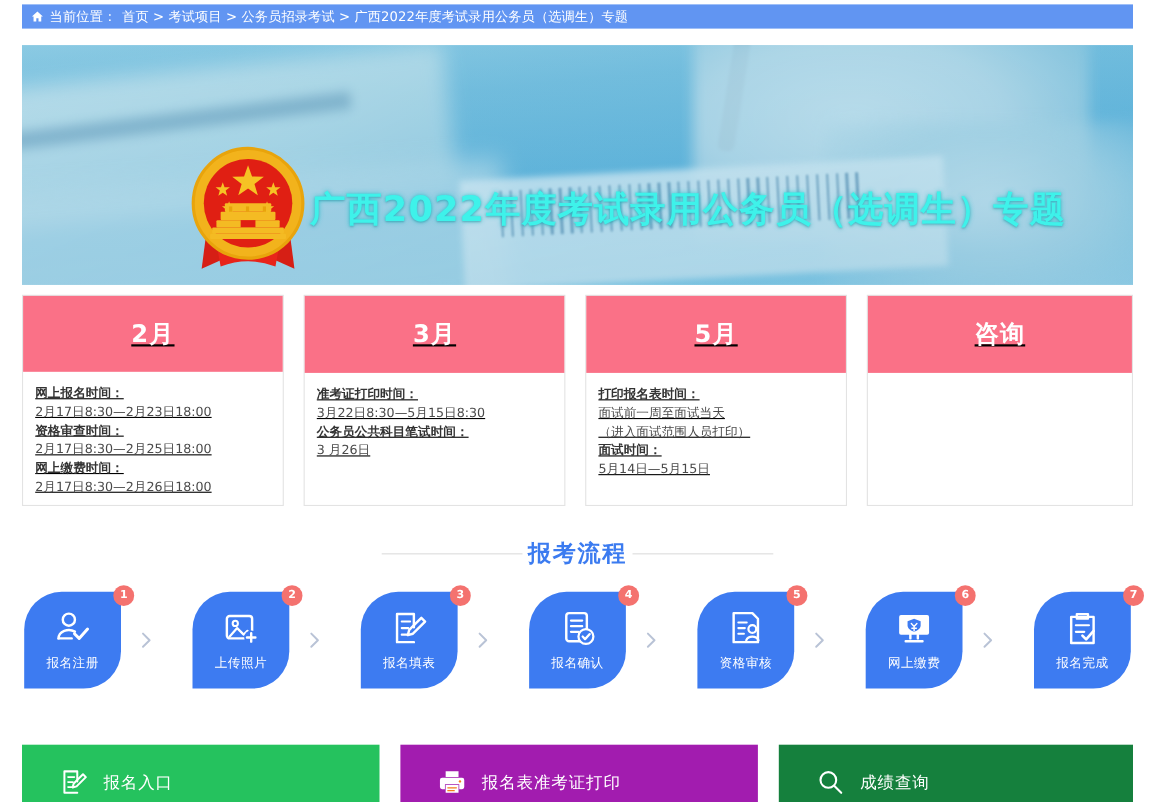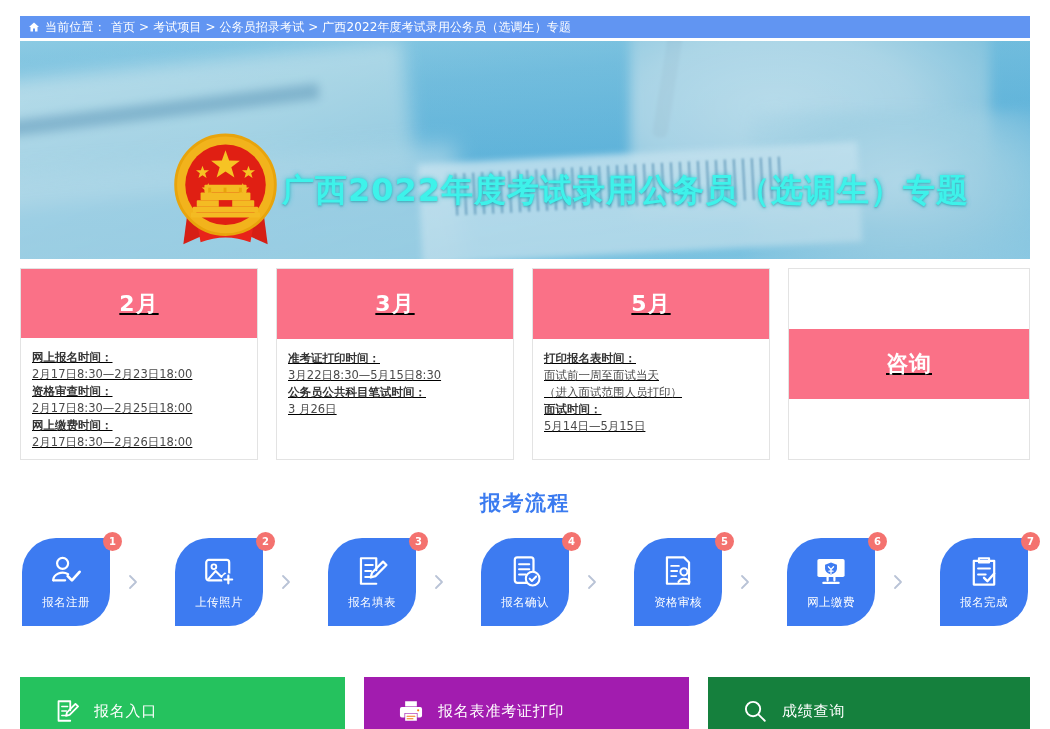--- a/index.html
+++ b/index.html
@@ -7,21 +7,21 @@
     width: 1050px; height: 729px;
     background: #fff;
     font-family: "DejaVu Sans", "Liberation Sans", sans-serif;
     overflow: hidden;
   }
 
   .page { position: relative; width: 1050px; height: 729px; background:#fff; }
 
   
   .crumb-bar {
-    position: absolute; left: 20px; top: 16px; width: 1010px; height: 22px;
+    position: absolute; left: 20px; top: 4px; width: 1010px; height: 22px;
     background: #6195F2;
     display: flex; align-items: center; gap: 5px;
     padding: 0 8px;
     color: #fff; font-size: 12px; white-space: nowrap;
   }
   .home-icon { width: 12px; height: 12px; flex: 0 0 auto; display:block; }
   .crumb-label { letter-spacing: .2px; }
   .crumb-path { letter-spacing: .1px; }
 
   
@@ -96,21 +96,21 @@
     font-size: 22px; font-weight: 700; letter-spacing: 1px;
   }
   .card .body { flex:1; padding: 11px 11px 8px 11px; }
   .card .body p { font-size: 11.5px; line-height: 17px; color: #4a4a4a; white-space: nowrap; }
   .card .body p.b { font-weight: 700; color: #333; }
   .card.consult .body p { white-space: normal; line-height: 17.5px; }
 
   
   .flow-title-wrap {
     position: absolute; left: 20px; top: 485px; width: 1010px; height: 36px;
-    display:flex; align-items:center; justify-content:center; gap:5px;flex-direction:column;
+    display:flex; align-items:center; justify-content:center; gap:5px;
   }
   .flow-title-wrap .rule { width: 128px; height: 1px; background:#dcdcdc; }
   .flow-title { font-size: 21px; font-weight: 700; color:#3b7bf0; letter-spacing:1.5px; }
 
   .steps { position: absolute; left: 22px; top: 538px; width: 1008px; height: 92px; }
   .step { position: absolute; top: 0; width: 88px; height: 88px; }
   .step .tile {
     position:absolute; left:0; top:0; width: 88px; height: 88px;
     background: #3D7BF1;
     border-radius: 34px 0 34px 0;
@@ -232,21 +232,21 @@
       <div class="head">5月</div>
       <div class="body">
         <p class="b">打印报名表时间：</p>
         <p>面试前一周至面试当天</p>
         <p>（进入面试范围人员打印）</p>
         <p class="b">面试时间：</p>
         <p>5月14日—5月15日</p>
       </div>
     </div>
 
-    <div class="card consult" style="left:768px; width:242px;justify-content:center;">
+    <div class="card consult" style="left:768px; width:242px;">
       <div class="head">咨询</div>
     </div>
 
   </div>
 
   <div class="flow-title-wrap">
     <div class="rule"></div>
     <div class="flow-title">报考流程</div>
     <div class="rule"></div>
   </div>

